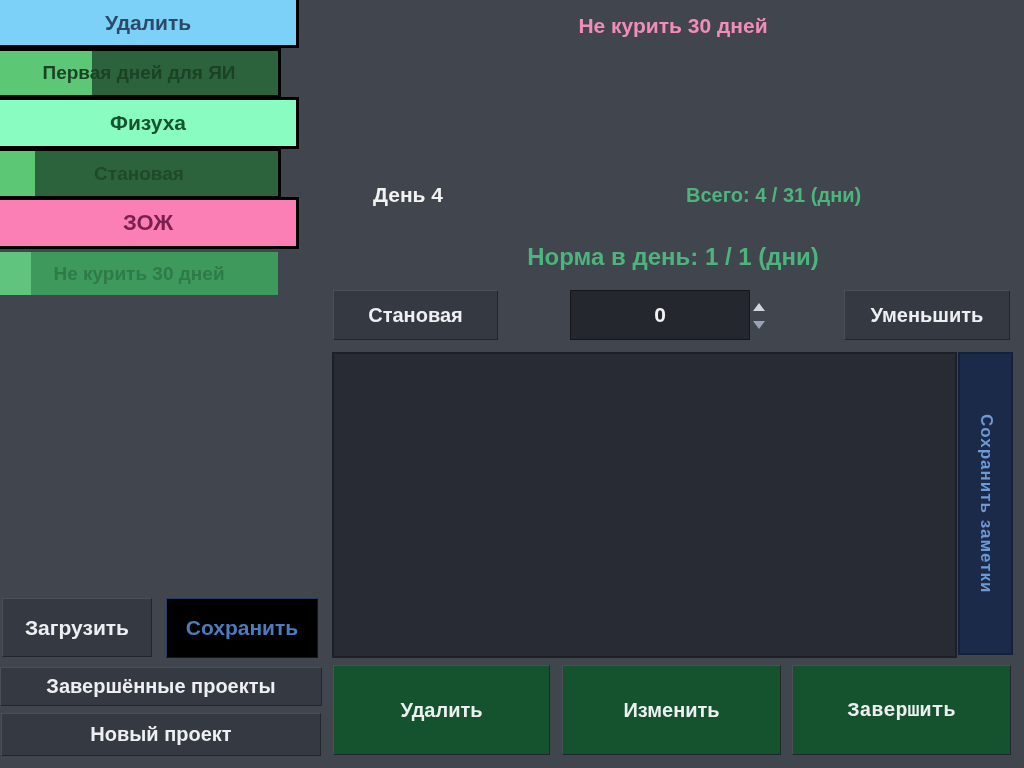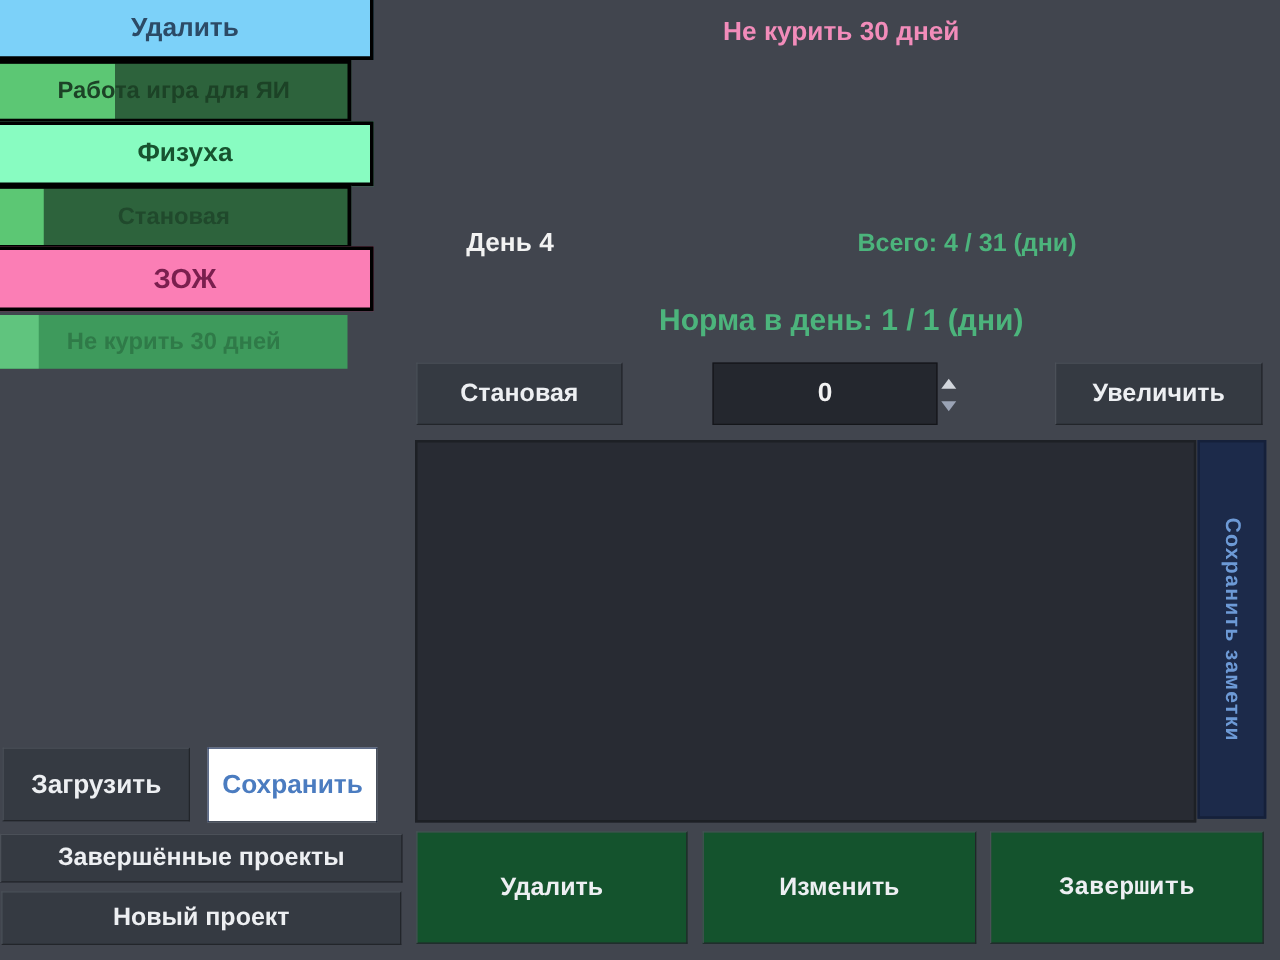--- a/index.html
+++ b/index.html
@@ -22,21 +22,21 @@
   .it5 .strip { width:11%; background:#60c47e; }
 
   
   .dbtn { position:absolute; background:#353a42; color:#edeff2;
     border:1px solid #4b5058; border-bottom-color:#22252a; border-right-color:#22252a;
     display:flex; align-items:center; justify-content:center; font-weight:bold; cursor:pointer; }
   .big { background:#14532d; font-size:20px; }
 
   
   .load-btn  { left:2px;  top:598px; width:150px; height:59px; font-size:21px; }
-  .save-btn  { left:166px; top:598px; width:136px; height:60px; background:#ffffff;
+  .save-btn  { left:166px; top:598px; width:152px; height:60px; background:#000000;
                border-color:#2a3c63; border-bottom-color:#0d1626; border-right-color:#0d1626;
                color:#4b7cc0; font-size:21px;text-align:right; }
   .completed-btn { left:0; top:667px; width:322px; height:39px; font-size:20px; }
   .new-btn   { left:1px; top:713px; width:320px; height:43px; font-size:20px; }
 
   
   .main-title { position:absolute; left:333px; top:14px; width:680px; text-align:center;
     color:#f28cba; font-size:21px; }
   .day-label  { position:absolute; left:373px; top:183px; color:#f2f2f2; font-size:21px; }
   .total-label{ position:absolute; left:655px; top:184px; color:#4cb47c; font-size:20px;margin-left:31px; }
@@ -70,21 +70,21 @@
 </head>
 <body>
 
 <div class="app">
 
   <div class="side-item it0">
     <span class="lbl">Удалить</span>
   </div>
   <div class="side-item it1">
     <div class="strip"></div>
-    <span class="lbl">Работа игра для ЯИ</span>
+    <span class="lbl">Первая дней для ЯИ</span>
   </div>
   <div class="side-item it2">
     <span class="lbl">Физуха</span>
   </div>
   <div class="side-item it3">
     <div class="strip"></div>
     <span class="lbl">Становая</span>
   </div>
   <div class="side-item it4">
     <span class="lbl">ЗОЖ</span>
@@ -103,21 +103,21 @@
   <div class="day-label">День 4</div>
   <div class="total-label">Всего: 4 / 31 (дни)</div>
   <div class="norm-label">Норма в день: 1 / 1 (дни)</div>
 
   <div class="dbtn dec-btn">Становая</div>
   <input class="spinbox" value="0" style="">
   <div class="spin-arrows">
     <div class="arr-up"></div>
     <div class="arr-down"></div>
   </div>
-  <div class="dbtn inc-btn">Увеличить</div>
+  <div class="dbtn inc-btn">Уменьшить</div>
 
   <textarea class="notes" style=""></textarea>
   <div class="save-notes">Сохранить заметки</div>
 
   <div class="dbtn big del-btn">Удалить</div>
   <div class="dbtn big edit-btn">Изменить</div>
   <div class="dbtn big done-btn">Завершить</div>
 
 </div>
 

